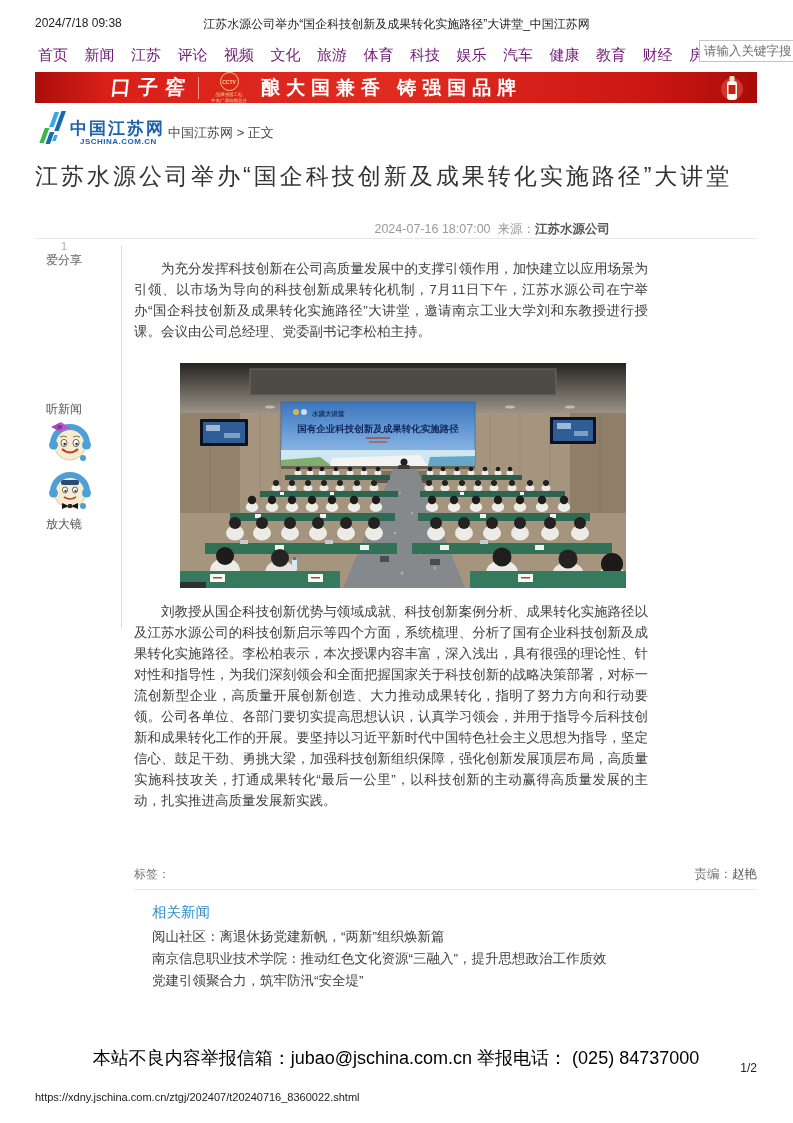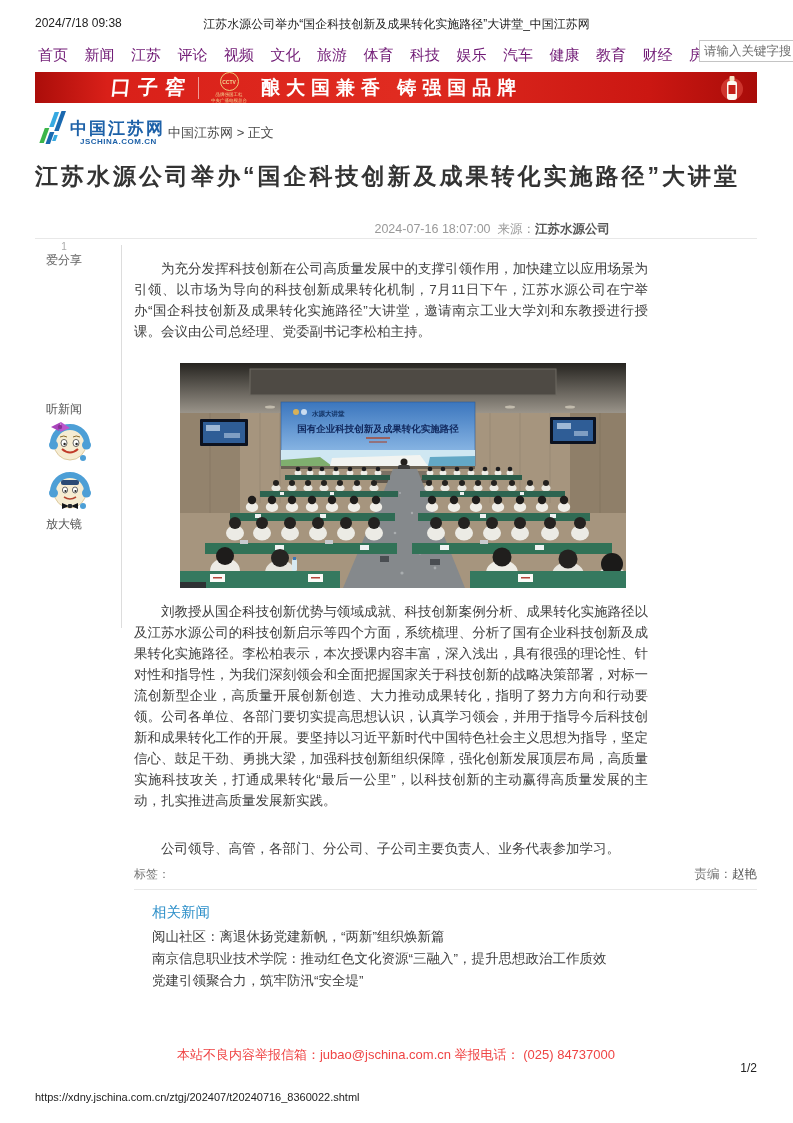--- a/index.html
+++ b/index.html
@@ -30,21 +30,21 @@
   .slogan{font-size:19px;font-weight:bold;color:#fff;letter-spacing:6px;white-space:nowrap;}
   .bottle{position:absolute;right:10px;top:3px;}
   
   .logo-svg{position:absolute;left:35px;top:111px;}
   .logo-name{position:absolute;left:70px;top:117px;font-size:17px;font-weight:bold;color:#1d61a8;letter-spacing:2px;}
   .logo-domain{position:absolute;left:80px;top:137px;font-size:8px;font-weight:bold;color:#1d61a8;letter-spacing:.5px;}
   .crumb{position:absolute;left:168px;top:124px;font-size:13px;color:#4a4a4a;}
   .crumb span{cursor:pointer;}
   
   .title{position:absolute;left:35px;top:162px;width:710px;font-size:23px;line-height:28px;
-     color:#333;letter-spacing:3px;font-weight:700;}
+     color:#333;letter-spacing:3px;font-weight:400;}
   .meta{position:absolute;right:183px;top:221px;font-size:12.5px;color:#999;white-space:nowrap;}
   .meta .src{color:#555;font-weight:bold;}
   .hr1{position:absolute;left:35px;top:238px;width:722px;border-top:1px solid #e8e8e8;}
   .hr2{position:absolute;left:134px;top:889px;width:623px;border-top:1px solid #e8e8e8;}
   .vdiv{position:absolute;left:121px;top:245px;width:1px;height:383px;background:#ddd;}
   
   .share{position:absolute;left:40px;top:241px;width:48px;text-align:center;cursor:pointer;}
   .share .cnt{font-size:10px;color:#aaa;}
   .share .lbl{font-size:12px;color:#666;}
   .toollbl{position:absolute;left:40px;width:48px;text-align:center;font-size:12px;color:#555;}
@@ -52,21 +52,21 @@
   
   .para{position:absolute;left:134px;width:514px;font-size:13.5px;line-height:21px;color:#404040;
      text-indent:2em;text-align:justify;}
   .photo{position:absolute;left:180px;top:363px;width:446px;height:225px;}
   
   .tags-l{position:absolute;left:134px;top:866px;font-size:12px;color:#777;}
   .tags-r{position:absolute;right:36px;top:866px;font-size:12.5px;color:#777;}
   .tags-r .ed{color:#555;}
   .rel-title{position:absolute;left:152px;top:903px;font-size:14.5px;font-weight:normal;color:#2d8fc9;}
   .rel-item{position:absolute;left:152px;font-size:13.5px;color:#3f3f3f;cursor:pointer;white-space:nowrap;}
-  .report{position:absolute;left:35px;top:1046px;width:722px;text-align:center;font-size:13px;color:#ef4444;}
+  .report{position:absolute;left:35px;top:1046px;width:722px;text-align:center;font-size:18px;color:#000000;}
 </style>
 </head>
 <body>
 
 <div class="page">
 
   <div class="ph-date">2024/7/18 09:38</div>
   <div class="ph-title">江苏水源公司举办“国企科技创新及成果转化实施路径”大讲堂_中国江苏网</div>
 
   <div class="nav">
@@ -426,21 +426,20 @@
         <rect x="131" y="214" width="9" height="1.5" fill="#b4443a"></rect>
       <rect x="338" y="211" width="15" height="8" fill="#fbfbf8"></rect>
         <rect x="341" y="214" width="9" height="1.5" fill="#b4443a"></rect>
       <rect x="0" y="219" width="26" height="6" fill="#2e3134"></rect>
       <rect x="250" y="196" width="10" height="6" fill="#4a4e52"></rect>
         <rect x="200" y="193" width="9" height="6" fill="#4a4e52"></rect>
     </g>
   </svg>
 
   <div class="para" style="top:601px">刘教授从国企科技创新优势与领域成就、科技创新案例分析、成果转化实施路径以及江苏水源公司的科技创新启示等四个方面，系统梳理、分析了国有企业科技创新及成果转化实施路径。李松柏表示，本次授课内容丰富，深入浅出，具有很强的理论性、针对性和指导性，为我们深刻领会和全面把握国家关于科技创新的战略决策部署，对标一流创新型企业，高质量开展创新创造、大力推动成果转化，指明了努力方向和行动要领。公司各单位、各部门要切实提高思想认识，认真学习领会，并用于指导今后科技创新和成果转化工作的开展。要坚持以习近平新时代中国特色社会主义思想为指导，坚定信心、鼓足干劲、勇挑大梁，加强科技创新组织保障，强化创新发展顶层布局，高质量实施科技攻关，打通成果转化“最后一公里”，以科技创新的主动赢得高质量发展的主动，扎实推进高质量发展新实践。</div>
-  <div class="para" style="top:838px">公司领导、高管，各部门、分公司、子公司主要负责人、业务代表参加学习。</div>
 
   <div class="tags-l">标签：</div>
   <div class="tags-r">
     <span>责编：</span><span class="ed">赵艳</span>
   </div>
   <div class="hr2"></div>
 
   <div class="rel-title">相关新闻</div>
   <div class="rel-item" style="top:928px">阅山社区：离退休扬党建新帆，“两新”组织焕新篇</div>
   <div class="rel-item" style="top:950px">南京信息职业技术学院：推动红色文化资源“三融入”，提升思想政治工作质效</div>

